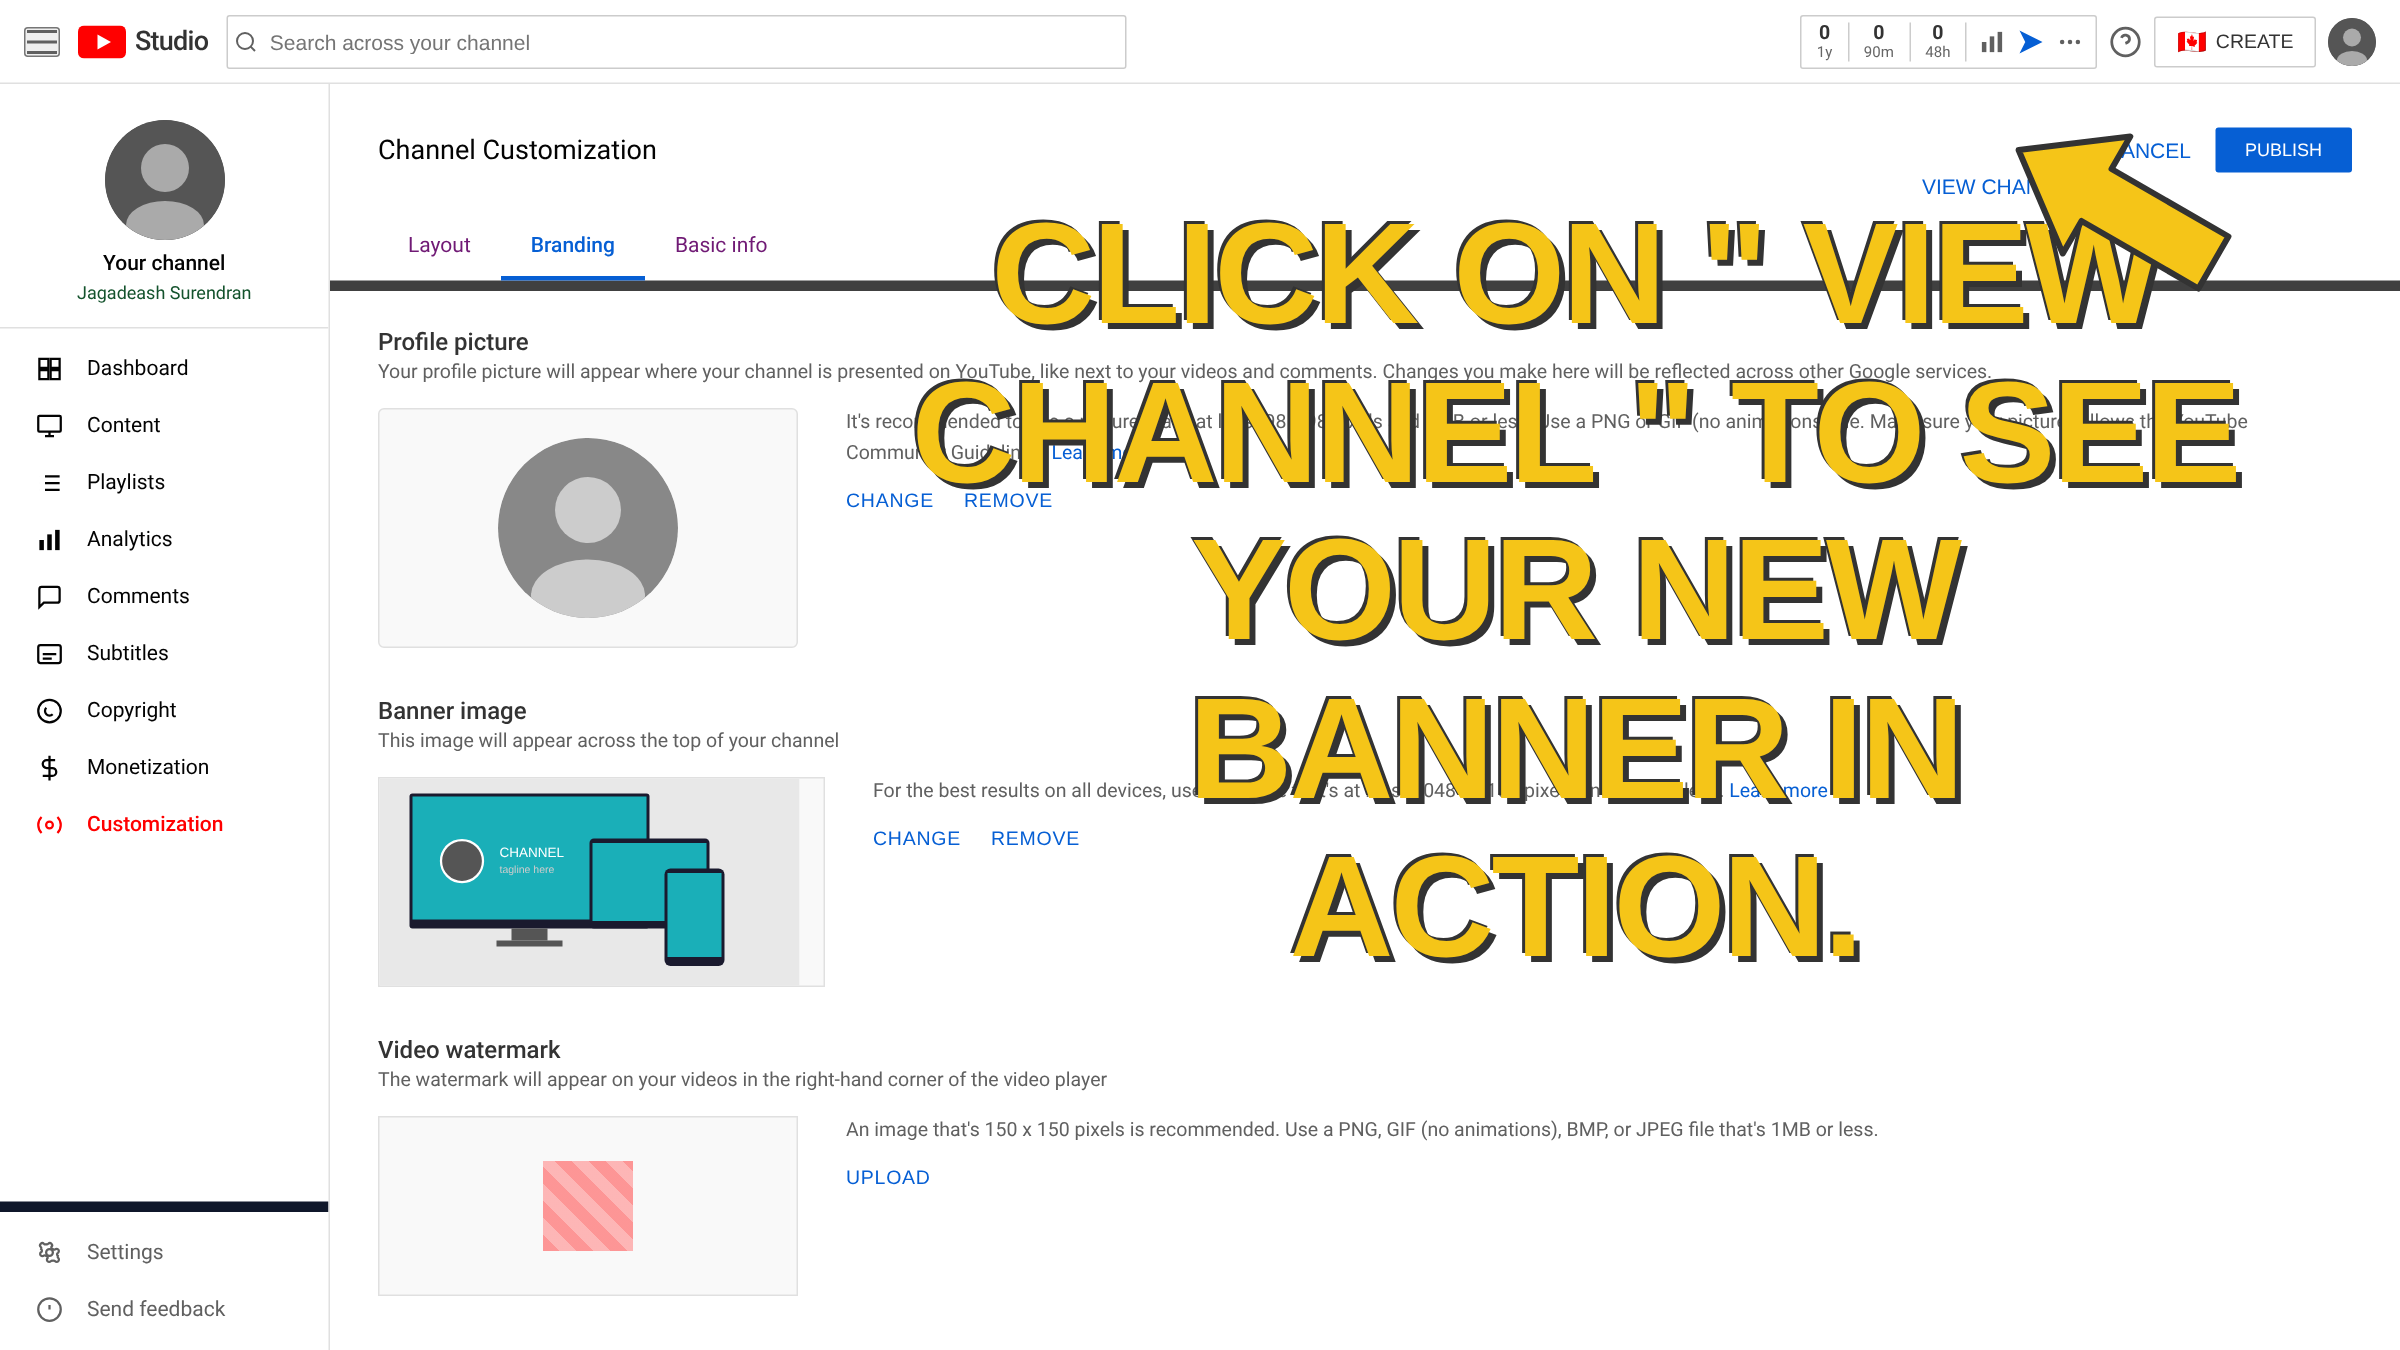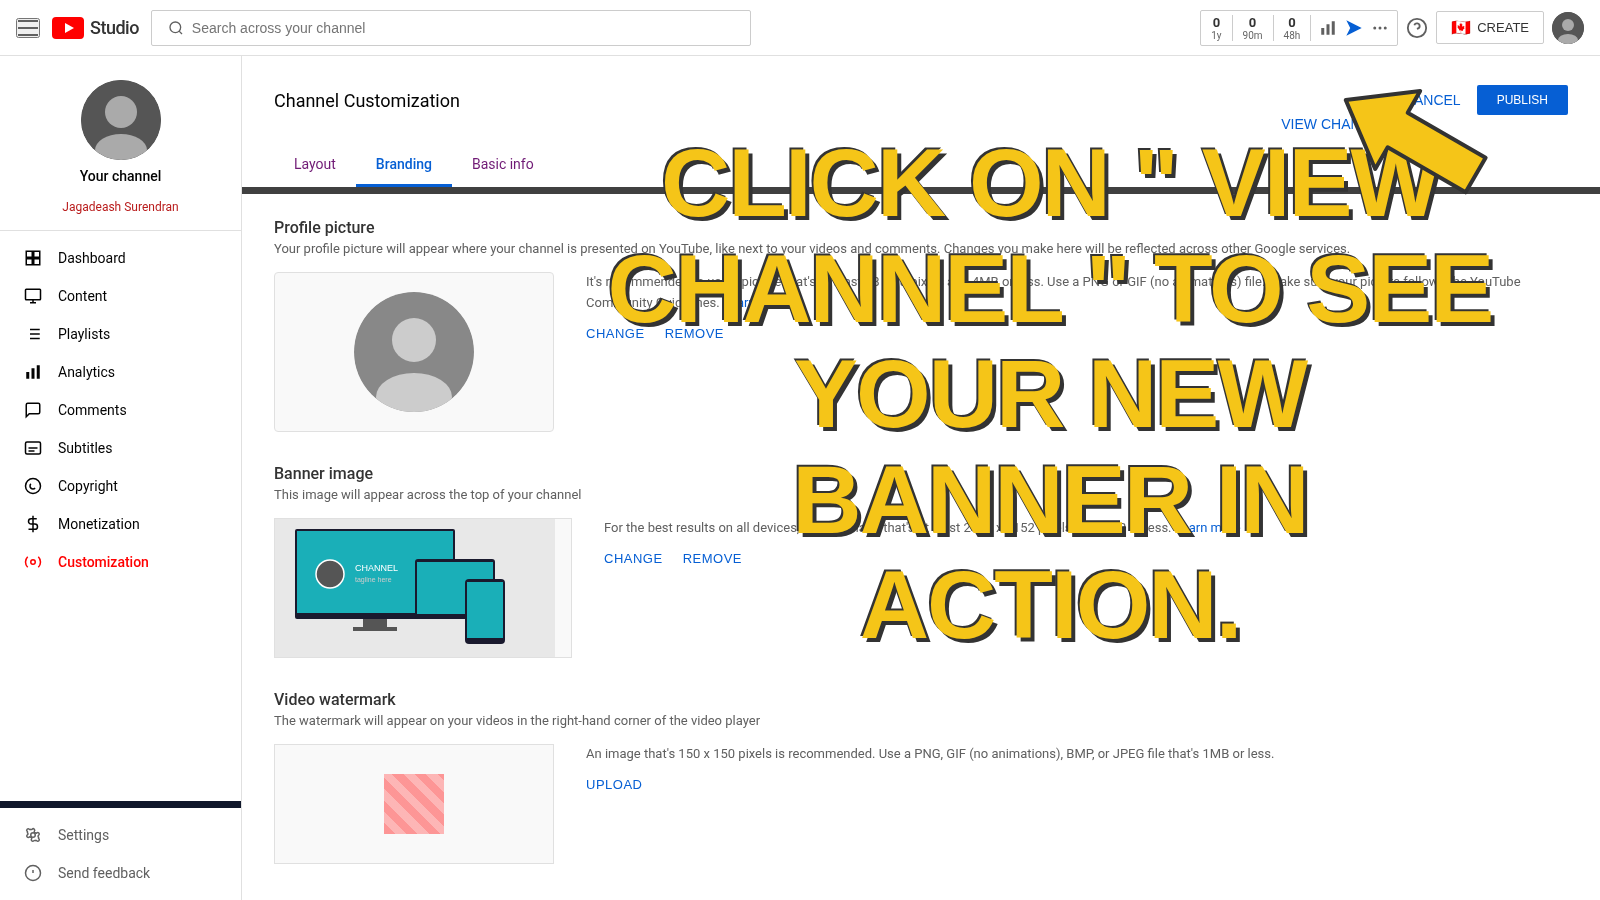--- a/index.html
+++ b/index.html
@@ -10,21 +10,21 @@
       display: flex; align-items: center; height: 56px; padding: 0 16px;
       border-bottom: 1px solid #e0e0e0; background: #fff; flex-shrink: 0; gap: 12px; position: relative; z-index: 10;
     }
     .hamburger { cursor: pointer; display: flex; flex-direction: column; gap: 5px; }
     .hamburger span { display: block; width: 20px; height: 2px; background: #606060; }
     .logo { display: flex; align-items: center; gap: 6px; text-decoration: none; }
     .logo-yt { width: 32px; height: 22px; }
     .logo-text { font-size: 18px; font-weight: 500; color: #333; letter-spacing: -0.5px; }
     .search-bar {
       flex: 1; max-width: 600px; display: flex; align-items: center;
-      border: 1px solid #ccc; border-radius: 2px; height: 36px; padding: 0 16px; gap: 8px;
+      border: 1px solid #ccc; border-radius: 2px; height: 36px; padding: 0 4px; gap: 8px;
     }
     .search-bar input { border: none; outline: none; flex: 1; font-size: 14px; color: #333; background: transparent; }
     .nav-right { margin-left: auto; display: flex; align-items: center; gap: 8px; }
     .stats-box {
       display: flex; align-items: center; gap: 0;
       border: 1px solid #ccc; border-radius: 2px; height: 36px; overflow: hidden;
     }
     .stat-item { display: flex; flex-direction: column; align-items: center; padding: 0 10px; font-size: 11px; border-right: 1px solid #ccc; }
     .stat-item:last-child { border-right: none; }
     .stat-value { font-weight: 700; font-size: 13px; }
@@ -36,27 +36,27 @@
       padding: 6px 14px; border-radius: 2px; font-size: 13px; font-weight: 500; cursor: pointer; color: #333;
     }
     .create-btn .flag { font-size: 16px; }
     .avatar { width: 32px; height: 32px; border-radius: 50%; overflow: hidden; cursor: pointer; background: #555; }
 
     
     .main-layout { display: flex; flex: 1; overflow: hidden; }
 
     
     .sidebar {
-      width: 242px; flex-shrink: 0; border-right: 1px solid #e0e0e0;
+      width: 220px; flex-shrink: 0; border-right: 1px solid #e0e0e0;
       display: flex; flex-direction: column; overflow-y: auto; background: #fff;
     }
     .channel-info { display: flex; flex-direction: column; align-items: center; padding: 24px 16px 16px; border-bottom: 1px solid #e0e0e0; }
     .channel-avatar { width: 80px; height: 80px; border-radius: 50%; overflow: hidden; background: #555; margin-bottom: 8px; }
     .channel-name { font-size: 14px; font-weight: 500; color: #030303; }
-    .channel-handle { font-size: 12px; color: #b91c1c; margin-top: 16px; }
+    .channel-handle { font-size: 12px; color: #14532d; margin-top: 4px; }
     .nav-items { flex: 1; padding: 8px 0; }
     .nav-item {
       display: flex; align-items: center; gap: 16px; padding: 10px 24px;
       cursor: pointer; color: #030303; font-size: 14px; text-decoration: none;
     }
     .nav-item.active { color: #ff0000; font-weight: 500; }
     .nav-item .nav-icon { font-size: 18px; display: flex; align-items: center; }
     .nav-item.active .nav-icon { color: #ff0000; }
     .sidebar-bottom { border-top: 7px solid #0f172a; padding: 8px 0; }
     .sidebar-bottom .nav-item { color: #606060; }

